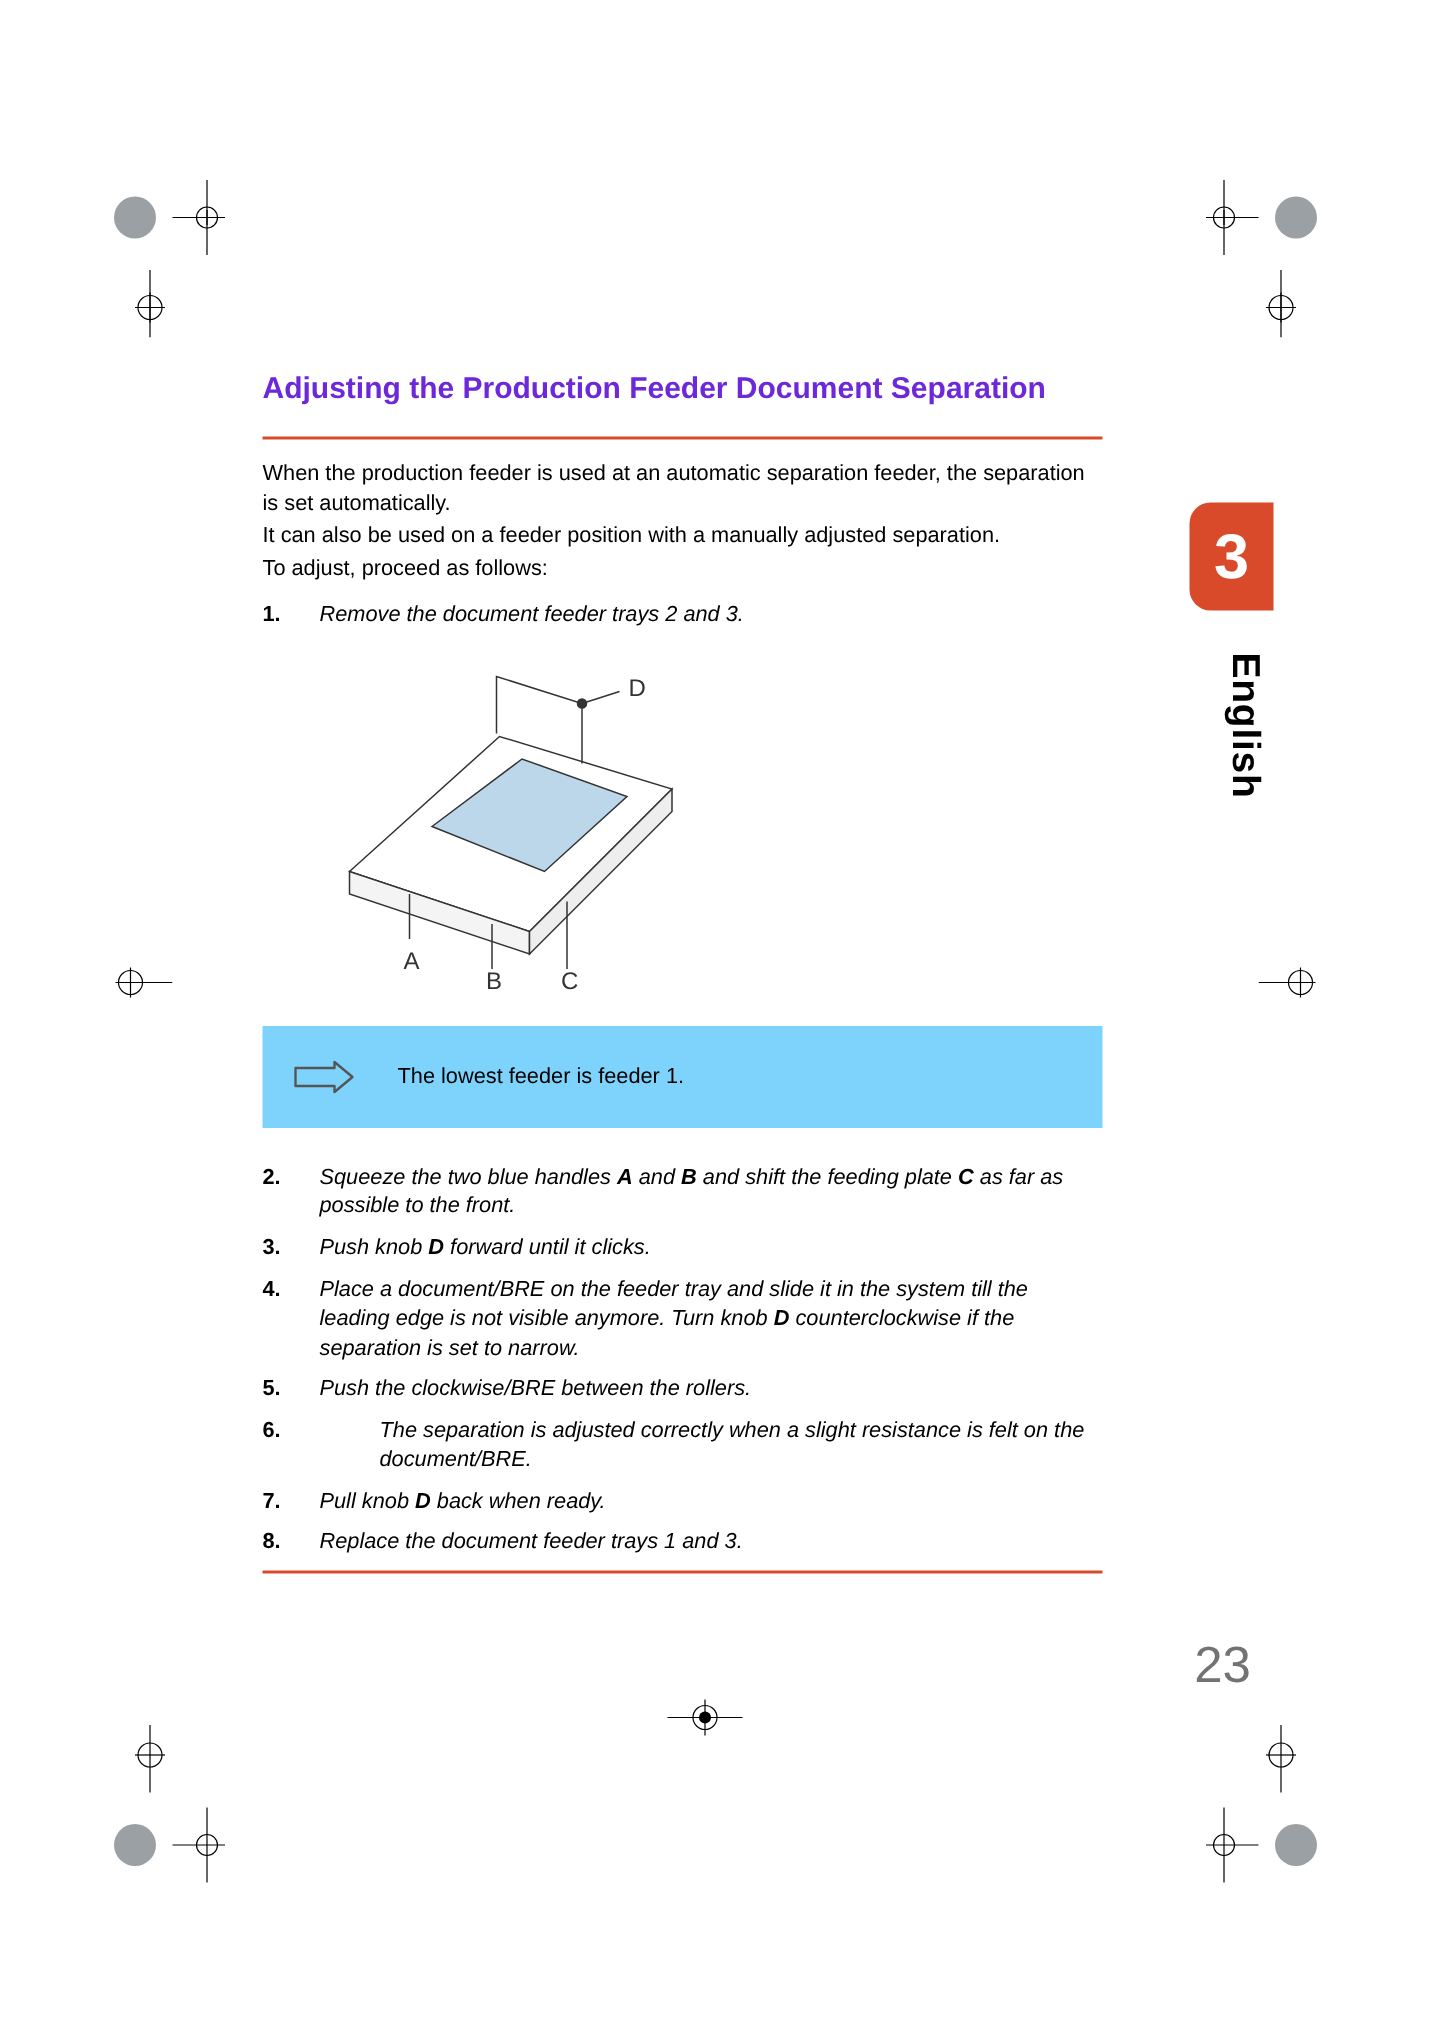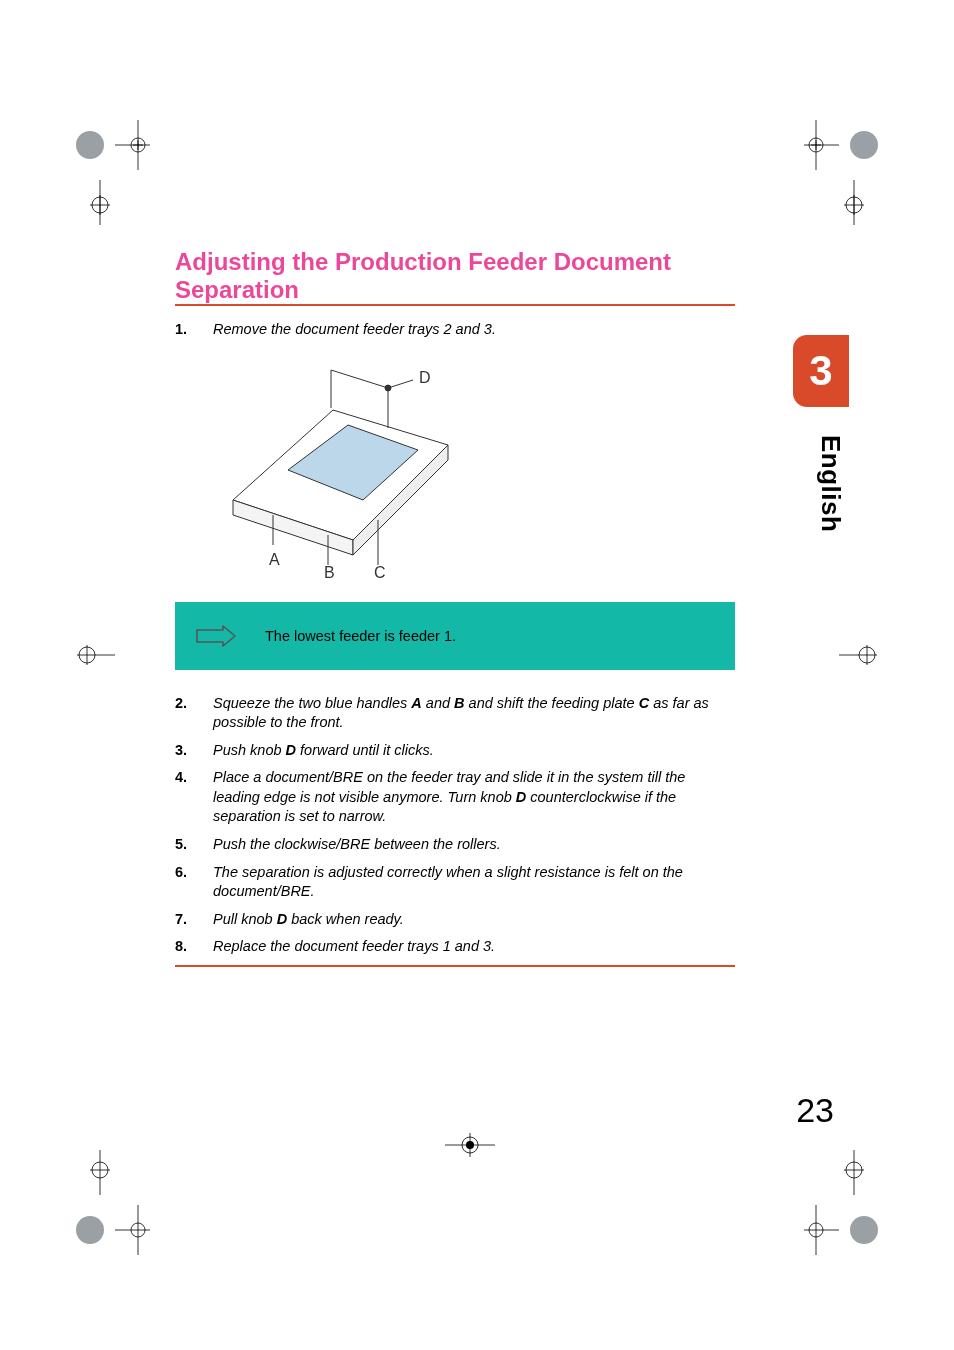--- a/index.html
+++ b/index.html
@@ -15,24 +15,24 @@
   .crop-mark svg { display: block; }
 
   .content {
     position: absolute;
     left: 175px;
     top: 248px;
     width: 560px;
   }
 
   .heading {
-    color: #ec4899;
-    font-size: 24px;
-    font-weight: bold;
-    padding-bottom: 0;
+    color: #6d28d9;
+    font-size: 20px;
+    font-weight: bold;
+    padding-bottom: 20px;
     border-bottom: 2px solid #d94a2a;
     margin-bottom: 14px;
   }
 
   .intro p {
     font-size: 14.5px;
     line-height: 1.35;
     margin-bottom: 2px;
   }
 
@@ -45,28 +45,28 @@
     margin-bottom: 8px;
     font-size: 14.5px;
     line-height: 1.35;
   }
   .step-num {
     width: 38px;
     flex: 0 0 38px;
     font-weight: bold;
   }
   .step-text { flex: 1; font-style: italic; }
-  .step-text .sub { display: block; }
+  .step-text .sub { display: block; margin-left: 40px; }
 
   .figure {
     margin: 10px 0 18px 38px;
   }
 
   .note-box {
-    background: #14b8a6;
+    background: #7dd3fc;
     padding: 22px 18px;
     display: flex;
     align-items: center;
     margin: 12px 0 24px 0;
   }
   .note-icon {
     width: 60px;
     flex: 0 0 60px;
     display: flex;
     align-items: center;
@@ -108,21 +108,21 @@
     writing-mode: vertical-rl;
     letter-spacing: 0.5px;
     font-family: Arial, sans-serif;
   }
 
   .page-number {
     position: absolute;
     right: 120px;
     bottom: 220px;
     font-size: 34px;
-    color: #000000;
+    color: #737373;
   }
 
   b { font-weight: bold; }
 </style>
 </head>
 <body>
 
 <div class="crop-mark" style="left:60px; top:115px;">
   <svg width="90" height="110">
     <circle cx="30" cy="30" r="14" fill="#9aa0a4"></circle>
@@ -201,20 +201,25 @@
   </svg>
 </div>
 
 <div class="page-tab">3</div>
 <div class="lang-label">English</div>
 <div class="page-number">23</div>
 
 <div class="content">
   <h2 class="heading">Adjusting the Production Feeder Document Separation</h2>
 
+  <div class="intro">
+    <p>When the production feeder is used at an automatic separation feeder, the separation is set automatically.</p>
+    <p>It can also be used on a feeder position with a manually adjusted separation.</p>
+    <p>To adjust, proceed as follows:</p>
+  </div>
 
   <div class="step-list">
     <div class="step-row">
       <div class="step-num">1.</div>
       <div class="step-text">Remove the document feeder trays 2 and 3.</div>
     </div>
   </div>
 
   <div class="figure">
     <svg width="270" height="230" viewBox="0 0 270 230">

